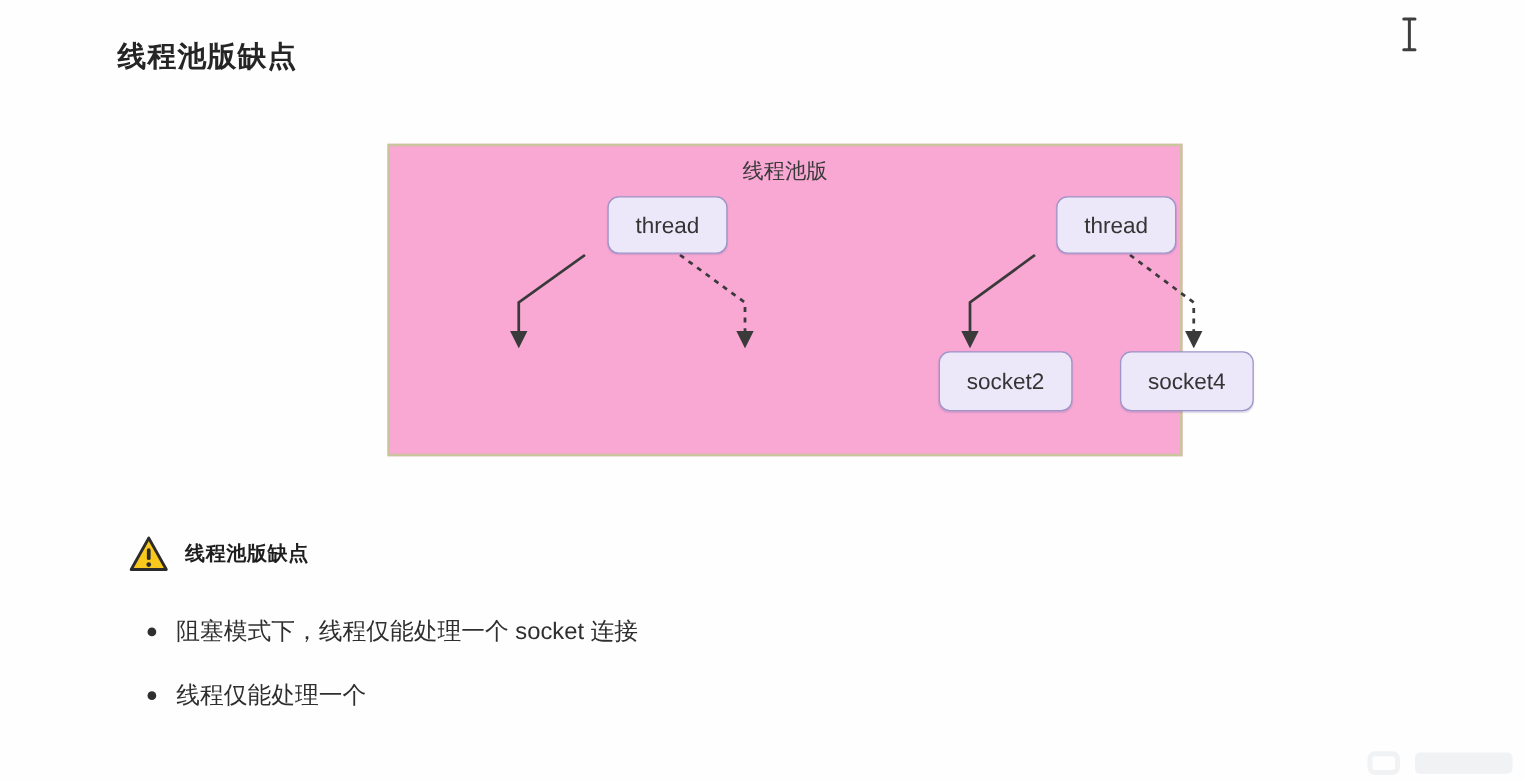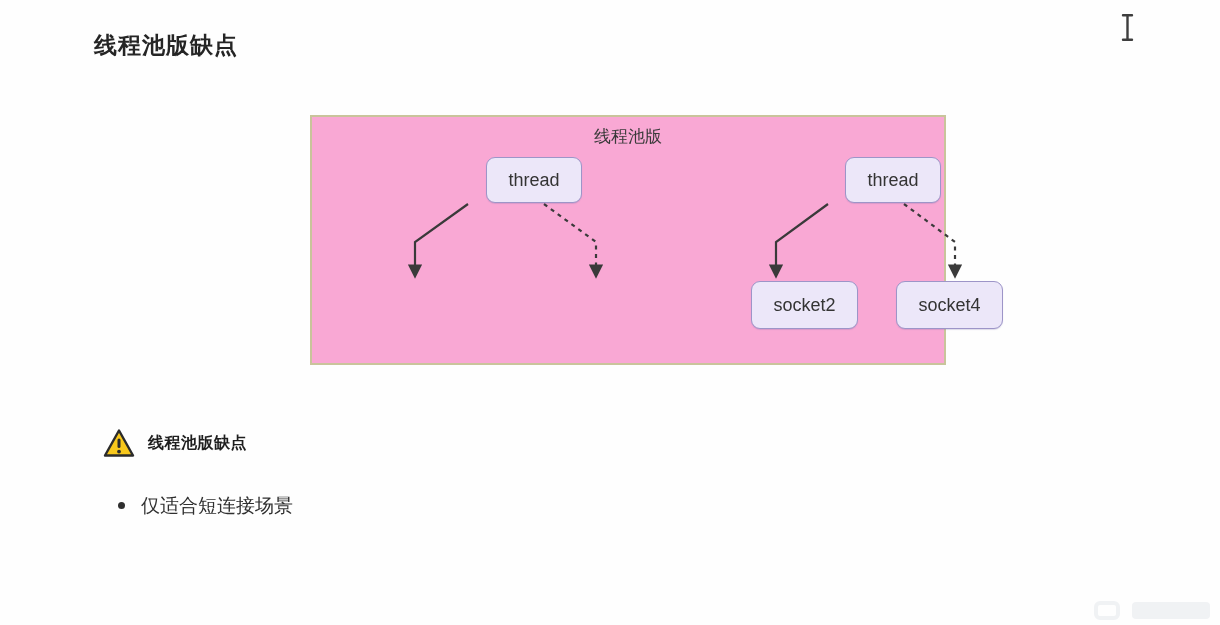--- a/index.html
+++ b/index.html
@@ -107,21 +107,22 @@
   <div class="warning-head">
     <svg class="wicon" viewBox="0 0 32 31">
       <path d="M16 2.5 L30 27.5 L2 27.5 Z" fill="#f8c81c" stroke="#2b2b2b" stroke-width="2.4" stroke-linejoin="round"></path>
       <rect x="14.5" y="10.5" width="3" height="9.5" rx="1.5" fill="#2b2b2b"></rect>
       <circle cx="16" cy="23.6" r="1.9" fill="#2b2b2b"></circle>
     </svg>
     <span class="warning-title">线程池版缺点</span>
   </div>
 
   <ul class="drawbacks">
-    <li>仅适合短连接场景</li>
+    <li>阻塞模式下，线程仅能处理一个 socket 连接</li>
+    <li>线程仅能处理一个</li>
   </ul>
 
   <svg class="ibeam" viewBox="0 0 17 29">
     <path d="M4 2.2 H13 M8.5 2.2 V26.8 M4 26.8 H13" stroke="#3e3e3e" stroke-width="2.4" stroke-linecap="round" fill="none"></path>
   </svg>
 
   <div class="watermark">
     <div class="wm-tv"></div>
     <div class="wm-text"></div>
   </div>

